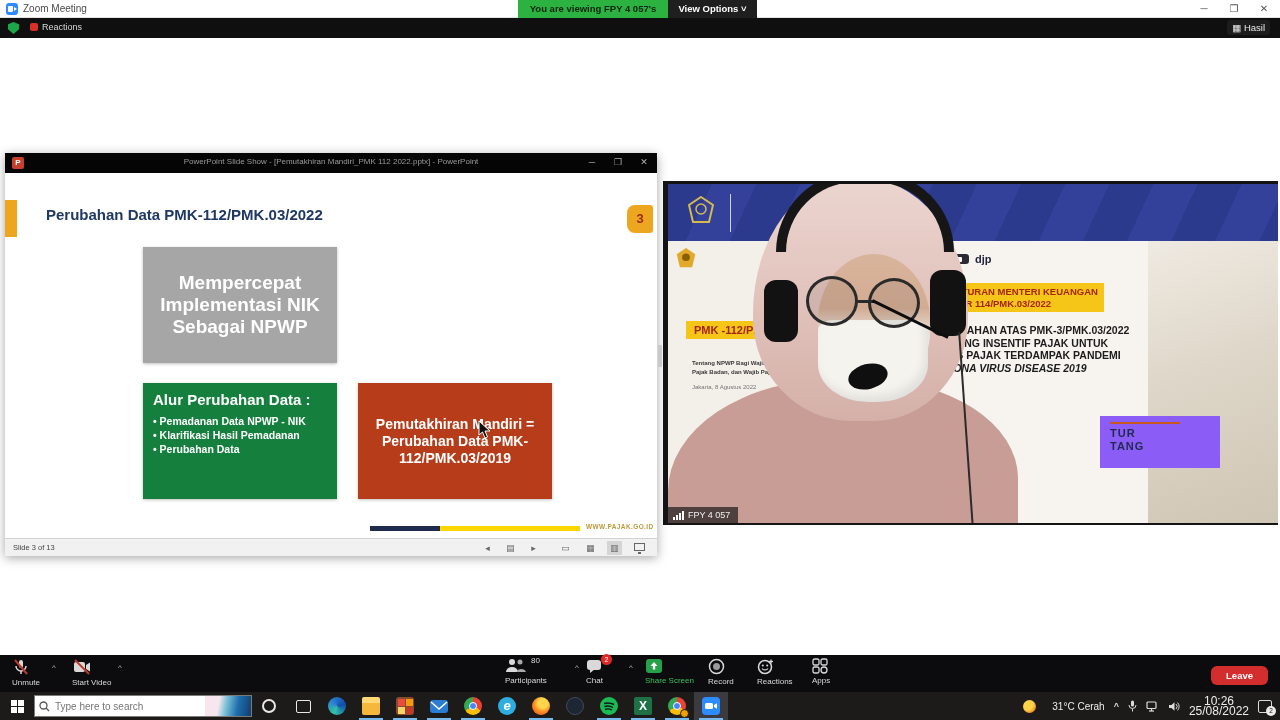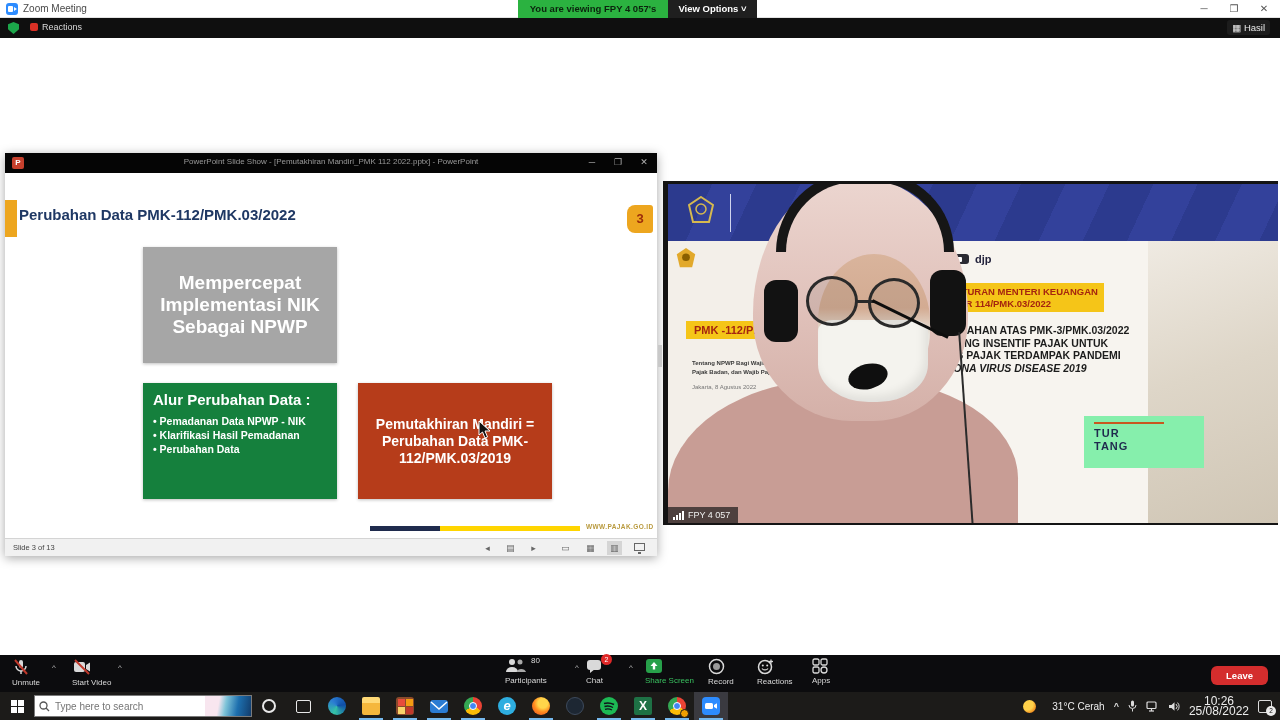--- a/index.html
+++ b/index.html
@@ -40,21 +40,21 @@
   #ppt { position:absolute; left:5px; top:115px; width:652px; height:403px; background:#fff;
     box-shadow:0 2px 10px rgba(0,0,0,.35); }
   #ppt-titlebar { position:absolute; left:0; top:0; width:100%; height:20px; background:#050505; }
   .ppt-ico { position:absolute; left:7px; top:4px; width:12px; height:12px; background:#c6402d;
     border-radius:2px; color:#fff; font-size:8px; font-weight:bold; text-align:center; line-height:12px; }
   #ppt-title { position:absolute; left:0; right:0; top:4px; text-align:center; color:#9a9a9a; font-size:8px; }
   .pptctl { position:absolute; top:0; width:26px; height:20px; color:#b0b0b0; font-size:9px;
     text-align:center; line-height:19px; }
   #slide { position:absolute; left:0; top:20px; width:652px; height:365px; background:#fff; overflow:hidden; }
   #slide-accent { position:absolute; left:0; top:27px; width:12px; height:37px; background:#eda61f; }
-  #slide-title { position:absolute; left:14px; top:33px; font-size:15px; font-weight:bold; color:#1f3864; }
+  #slide-title { position:absolute; left:41px; top:33px; font-size:15px; font-weight:bold; color:#1f3864; }
   #page-badge { position:absolute; right:4px; top:32px; width:26px; height:28px; background:#eda61f;
     border-radius:8px 3px 3px 8px; color:#9c2d0a; font-weight:bold; font-size:13px; text-align:center;
     line-height:28px; }
   .sbox { position:absolute; width:194px; height:116px; color:#fff; display:flex; align-items:center;
     justify-content:center; text-align:center; padding:6px 8px; box-shadow:0 1px 3px rgba(0,0,0,.25); }
   #box1 { left:138px; top:74px;  background:#a6a6a6; font-size:19px; line-height:22px; font-weight:600; }
   #box2 { left:353px; top:74px;  background:#b8872b; font-size:20px; line-height:24px; font-weight:600; }
   #box3 { left:138px; top:210px; background:#15803d; display:block; text-align:left; padding:8px 10px; }
   #box4 { left:353px; top:210px; background:#b63c1a; font-size:14px; line-height:17px; font-weight:600; }
   #box3 .h { font-size:15px; font-weight:700; margin-bottom:6px; }
@@ -96,21 +96,21 @@
   #vr-logos { position:absolute; left:12px; top:8px; display:flex; align-items:center; gap:6px; }
   .djp-mark { width:15px; height:10px; background:#2b2b33; border-radius:3px; position:relative; }
   .djp-mark:after { content:""; position:absolute; left:3px; top:2.5px; width:5px; height:5px;
     background:#fff; border-radius:1px; }
   .djp-text { font-size:11px; font-weight:bold; color:#23233c; }
   #vr-highlight { position:absolute; left:12px; top:42px; padding:3px 6px; font-size:9.5px; line-height:11.5px; }
   #vr-tentang { position:absolute; left:12px; top:74px; font-size:6.5px; font-weight:bold; color:#23233c; }
   #vr-body { position:absolute; left:12px; top:83px; font-size:10.5px; line-height:12.5px;
     font-weight:bold; color:#1c1c1c; width:215px; }
   #vr-body .it { font-style:italic; }
-  #v-partial { position:absolute; left:416px; top:232px; width:120px; height:52px; background:#86efac;
+  #v-partial { position:absolute; left:432px; top:232px; width:120px; height:52px; background:#8b5cf6;
     padding:6px 10px; }
   #v-partial .rule { width:70px; height:2px; background:#c8571f; margin-bottom:3px; }
   #v-partial .t { font-size:11px; font-weight:bold; color:#1f2a4d; letter-spacing:1px; line-height:13px; }
   
   #shoulders { position:absolute; left:0px; top:195px; width:350px; height:160px; background:#c89d95;
     border-radius:48% 44% 0 0 / 70% 62% 0 0; }
   #hijab { position:absolute; left:85px; top:-8px; width:215px; height:245px;
     background:linear-gradient(180deg,#ecd6d0 0%,#e0c1ba 55%,#d4b0a8 100%);
     border-radius:48% 52% 44% 46% / 56% 56% 42% 42%; }
   #face { position:absolute; left:150px; top:70px; width:112px; height:135px;

